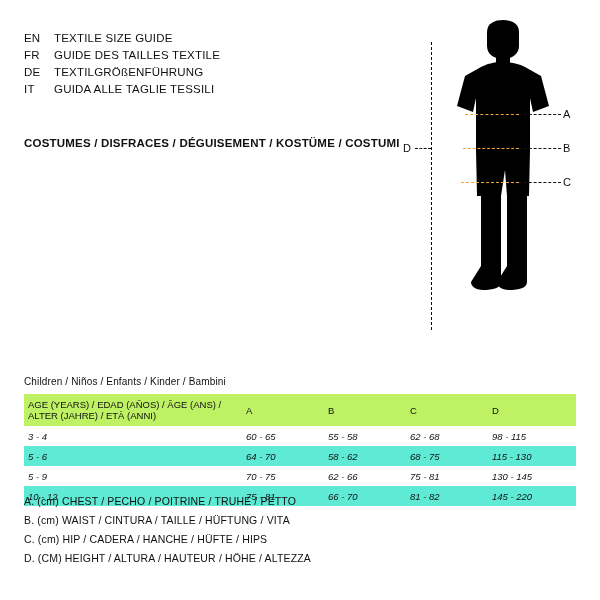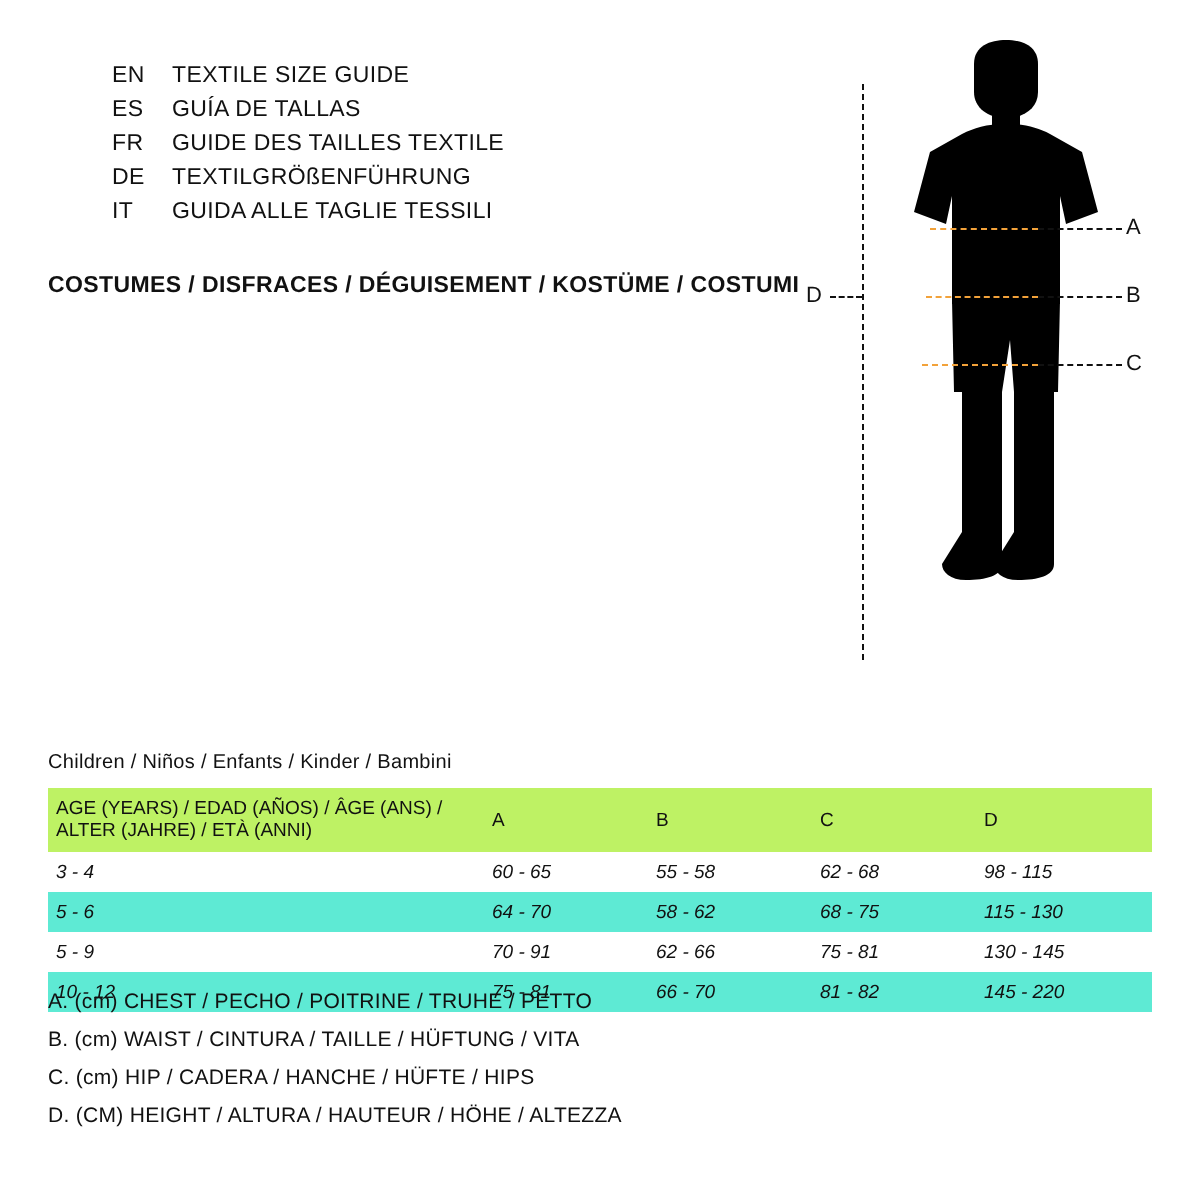--- a/index.html
+++ b/index.html
@@ -19,21 +19,20 @@
     width: 600px;
     height: 600px;
   }
 
   
   .titles {
     position: absolute;
     left: 24px;
     top: 30px;
     width: 420px;
-    margin-left: 32px;
   }
   .title-row {
     display: flex;
     align-items: baseline;
     font-size: 11.5px;
     letter-spacing: 0.2px;
     line-height: 17px;
     color: #111111;
   }
   .title-lang {
@@ -163,24 +162,20 @@
 </style>
 </head>
 <body>
 
 <div class="page">
 
   <div class="titles">
     <div class="title-row">
       <span class="title-lang">EN</span>
       <span class="title-text">TEXTILE SIZE GUIDE</span>
-    </div>
-    <div class="title-row">
-      <span class="title-lang">ES</span>
-      <span class="title-text">GUÍA DE TALLAS</span>
     </div>
     <div class="title-row">
       <span class="title-lang">FR</span>
       <span class="title-text">GUIDE DES TAILLES TEXTILE</span>
     </div>
     <div class="title-row">
       <span class="title-lang">DE</span>
       <span class="title-text">TEXTILGRÖßENFÜHRUNG</span>
     </div>
     <div class="title-row">
@@ -263,21 +258,21 @@
       </tr>
       <tr class="even">
         <td>5 - 6</td>
         <td>64 - 70</td>
         <td>58 - 62</td>
         <td>68 - 75</td>
         <td>115 - 130</td>
       </tr>
       <tr class="odd">
         <td>5 - 9</td>
-        <td>70 - 91</td>
+        <td>70 - 75</td>
         <td>62 - 66</td>
         <td>75 - 81</td>
         <td>130 - 145</td>
       </tr>
       <tr class="even">
         <td>10 - 12</td>
         <td>75 - 81</td>
         <td>66 - 70</td>
         <td>81 - 82</td>
         <td>145 - 220</td>

